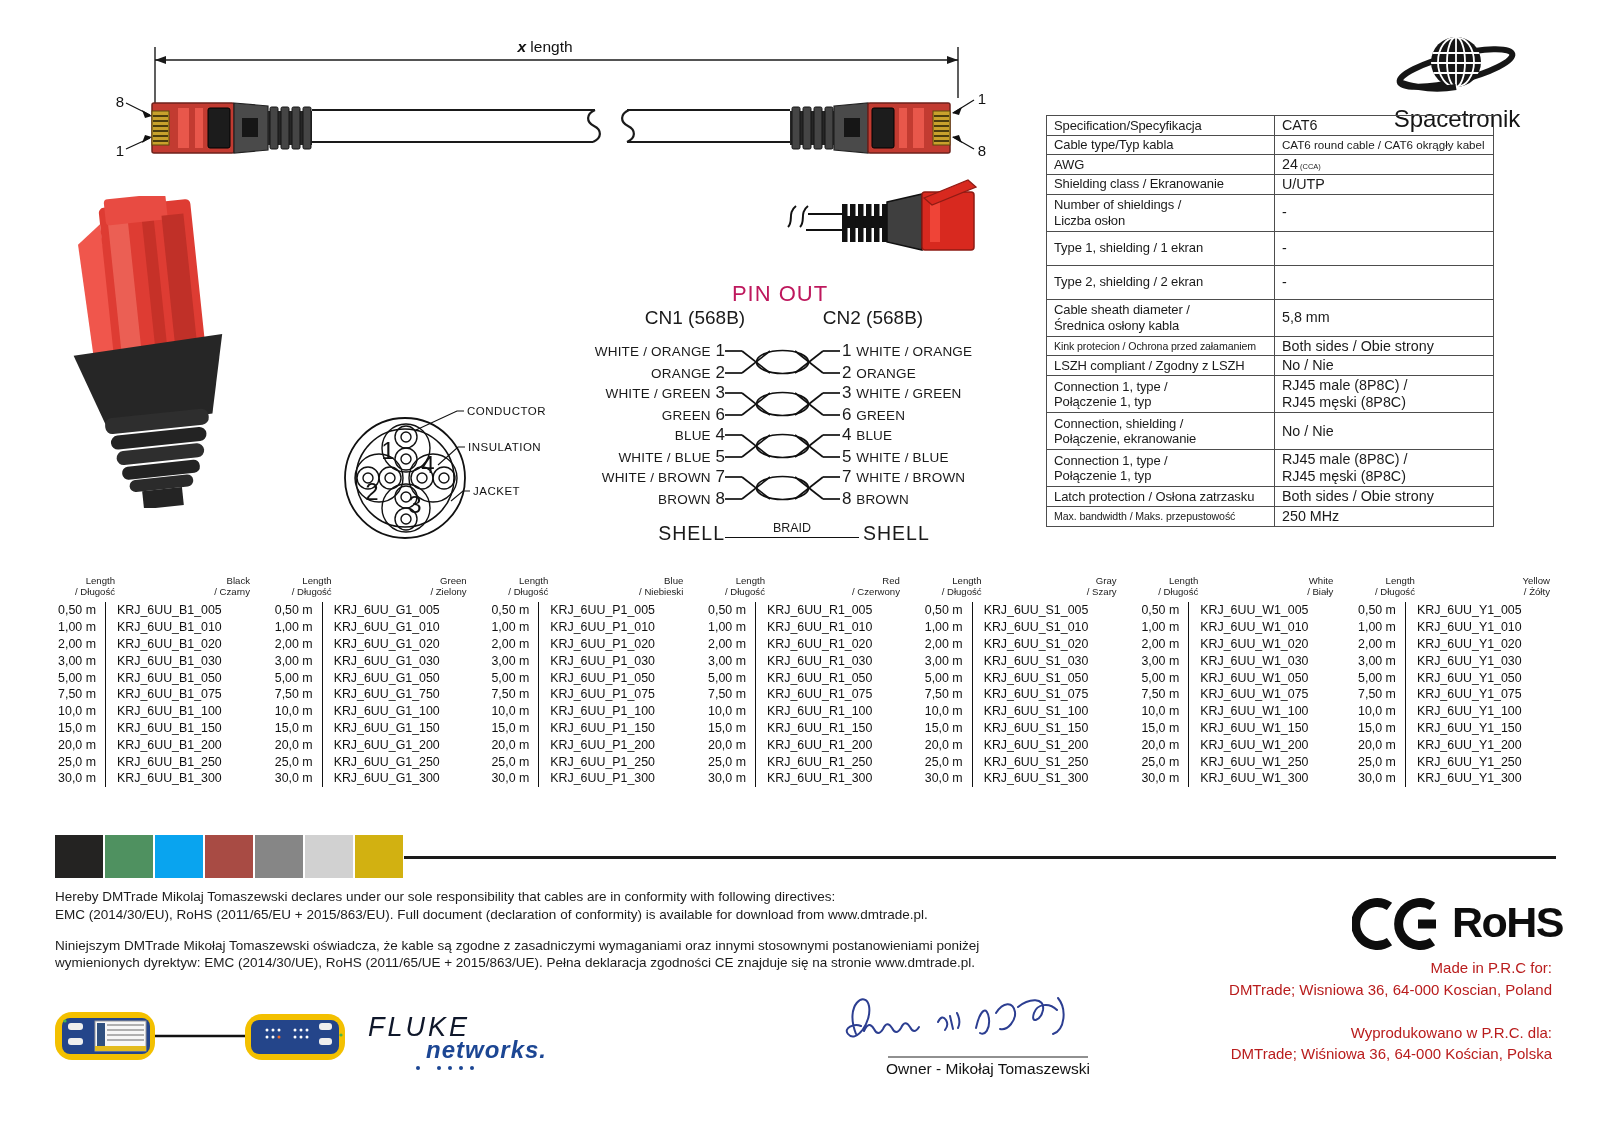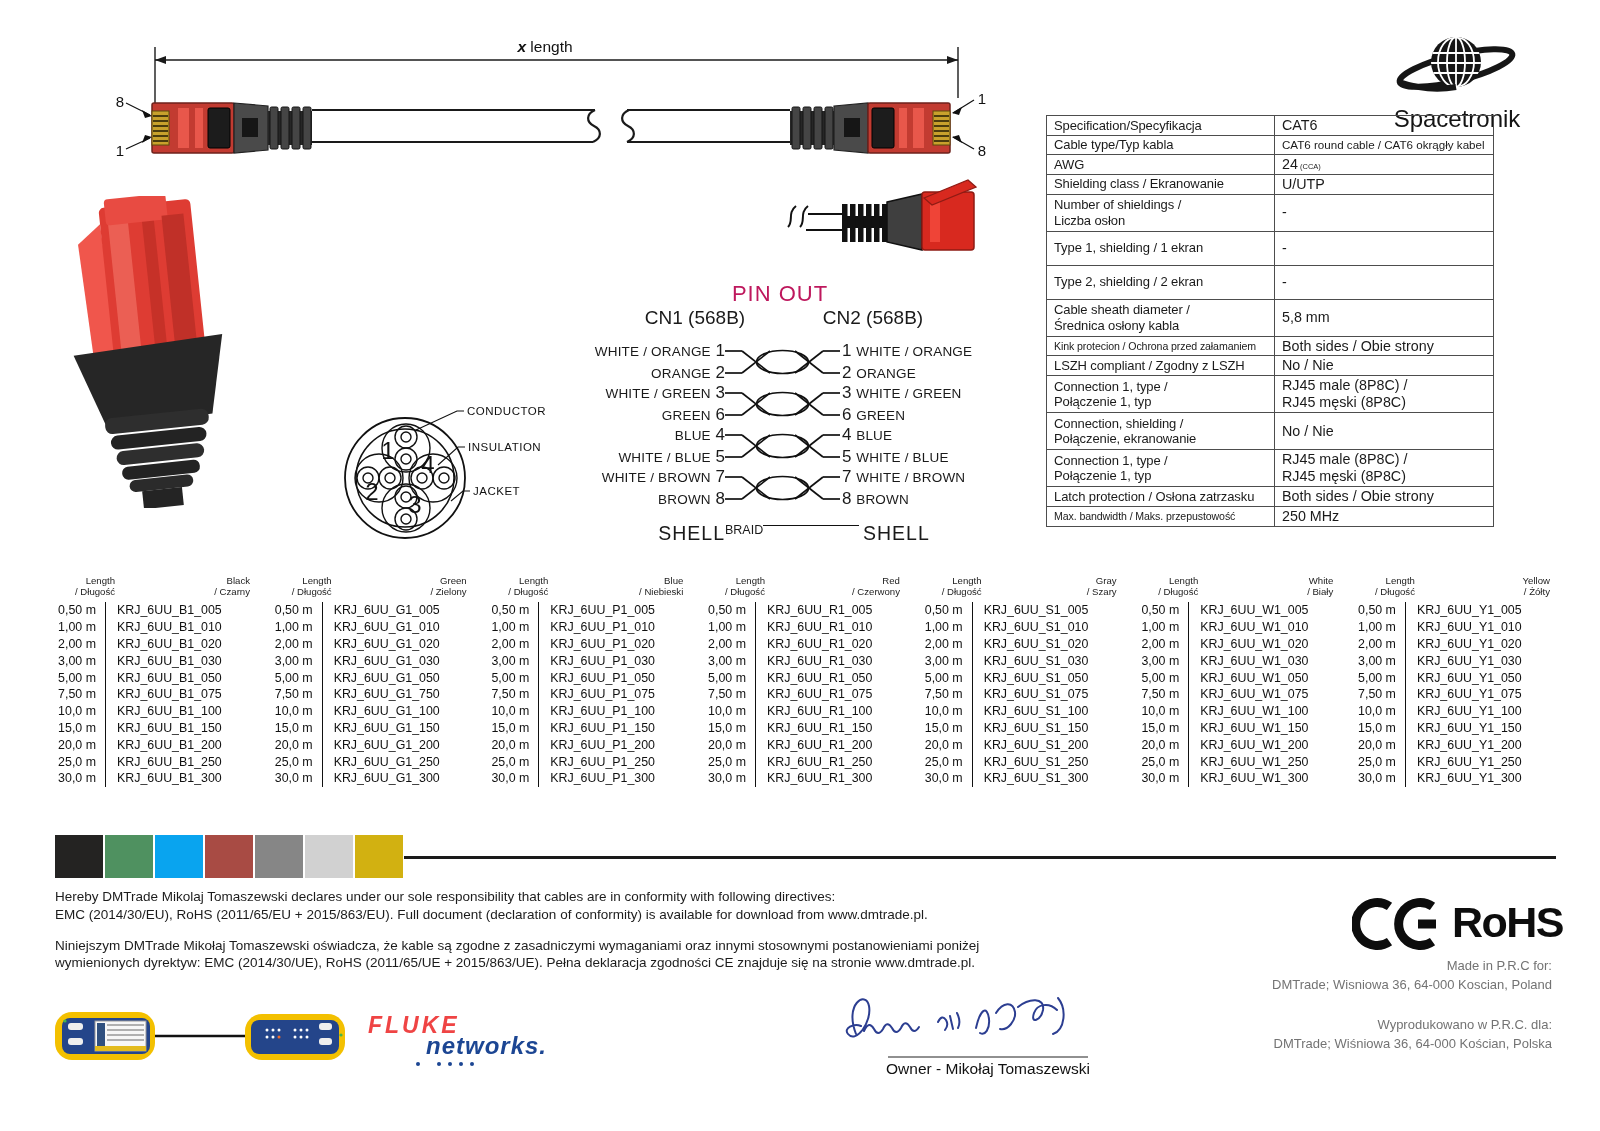--- a/index.html
+++ b/index.html
@@ -38,21 +38,21 @@
 .pairs{margin-top:9px}
 .pair{display:flex;height:42px;align-items:flex-start}
 .pl{width:170px;text-align:right;display:flex;flex-direction:column;justify-content:center}
 .pr{flex:1;text-align:left;display:flex;flex-direction:column;justify-content:center;padding-left:2px}
 .pl>div,.pr>div{line-height:21px;white-space:nowrap}
 .pc{font-size:13.5px;letter-spacing:.2px}
 .pn{font-size:17px}
 .pm{width:115px}
 .shellrow{display:flex;align-items:flex-end;height:32px;margin-top:5px}
 .shl{width:170px;text-align:right;font-size:19.5px;letter-spacing:1px}
-.braidmid{width:134px;display:flex;padding-bottom:7px}
+.braidmid{width:134px;display:flex;flex-direction:column;align-items:center;padding-bottom:7px}
 .braidtxt{font-size:12.5px;line-height:1.1}
 .braidline{width:100%;border-top:1.8px solid #111;margin-top:1px}
 .shr{font-size:19.5px;letter-spacing:1px;padding-left:4px}
 
 
 .part-tables{display:flex;justify-content:space-between;width:1497px}
 .pt-group{width:197px}
 .pt-head{display:flex;justify-content:space-between;height:27px;font-size:9.6px;line-height:1.18;color:#222}
 .pt-lh{text-align:right;width:62px}
 .pt-ch{text-align:right;flex:1}
@@ -63,25 +63,25 @@
 
 .swatches{display:flex;gap:2px}
 .sw{width:48px;height:43px}
 .swline{background:#1a1a1a}
 
 
 .decl p{font-size:13.5px;line-height:1.32;margin-bottom:13px;color:#1c1c1c}
 
 
 .made{text-align:right}
-.made p{font-size:13px;line-height:1.45;margin-bottom:21px;color:#737373}
+.made p{font-size:15px;line-height:1.45;margin-bottom:21px;color:#b91c1c}
 .rohs{font-size:43px;font-weight:700;letter-spacing:-1.5px;color:#0d0d0d}
 .owner{font-size:15.5px;color:#111;text-align:center}
 .sigline{background:#909090}
-.fluke .fl1{font-size:23px;font-weight:700;font-style:italic;letter-spacing:3px;color:#ef4444}
+.fluke .fl1{font-size:27px;font-weight:400;font-style:italic;letter-spacing:3px;color:#0f172a}
 .fluke .fl2{font-size:24px;font-style:italic;font-weight:700;color:#1c4693;margin:-7px 0 0 58px;letter-spacing:1px}
 .fldots{display:flex;gap:7px;margin:2px 0 0 48px;align-items:center}
 .fldots span{width:4px;height:4px;border-radius:50%;background:#1c4693;display:block}
 .fldots span:first-child{margin-right:10px}
 svg text{font-family:"Liberation Sans","DejaVu Sans",sans-serif}
 </style>
 </head>
 <body>
 
 <div class="page">

